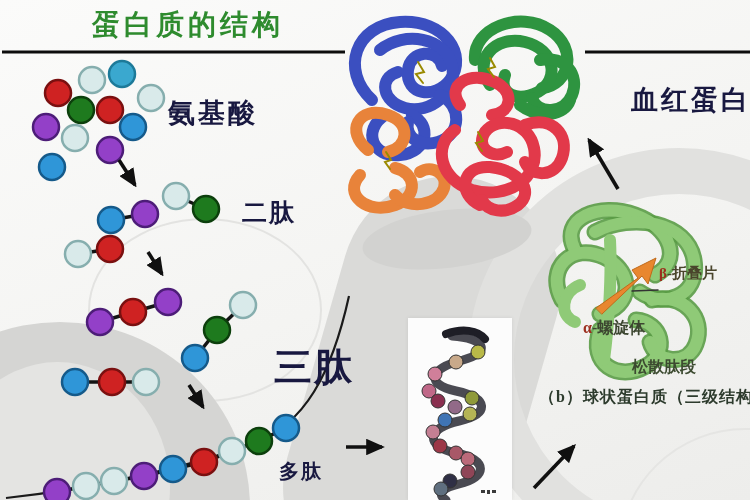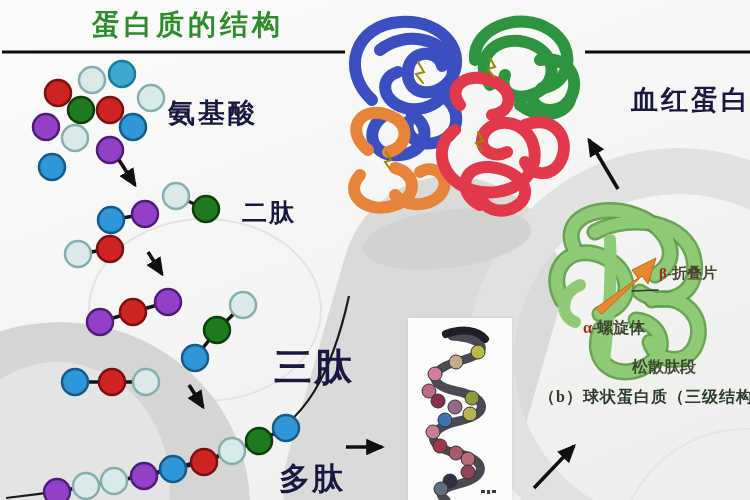--- a/index.html
+++ b/index.html
@@ -20,21 +20,21 @@
   .bg-ring-br{left:618px;top:428px;width:250px;height:250px;border:2px solid #e5e5e3;border-radius:50%;}
   .helix-box{position:absolute;z-index:1;left:408px;top:318px;width:104px;height:182px;background:#fcfcfc;box-shadow:0 0 4px rgba(0,0,0,0.08);}
   
   svg.art{position:absolute;left:0;top:0;z-index:2;}
   
   .lbl{position:absolute;z-index:3;font-weight:700;color:#181840;white-space:nowrap;}
   .lbl-title{left:92px;top:6px;font-size:28px;letter-spacing:4px;color:#2e8b2e;}
   .lbl-amino{left:168px;top:95px;font-size:27px;letter-spacing:3px;}
   .lbl-di{left:242px;top:196px;font-size:25px;letter-spacing:2px;}
   .lbl-tri{left:274px;top:342px;font-size:38px;letter-spacing:2px;}
-  .lbl-poly{left:279px;top:458px;font-size:31px;letter-spacing:2px;}
+  .lbl-poly{left:279px;top:458px;font-size:20px;letter-spacing:2px;}
   .lbl-hemo{left:591px;top:82px;font-size:27px;letter-spacing:3px;margin-left:40px;}
   .lbl-beta{left:659px;top:264px;font-size:15px;color:#4a452c;}
   .lbl-alpha{left:583px;top:318px;font-size:16px;color:#3c4630;}
   .lbl-beta::first-letter,.lbl-alpha::first-letter{color:#9c2f1f;}
   .lbl-loose{left:625px;top:357px;font-size:16px;color:#3c4a30;margin-left:7px;}
   .lbl-caption{left:539px;top:387px;font-size:16px;color:#2d3b2d;letter-spacing:1px;}
 </style>
 </head>
 <body>
 

